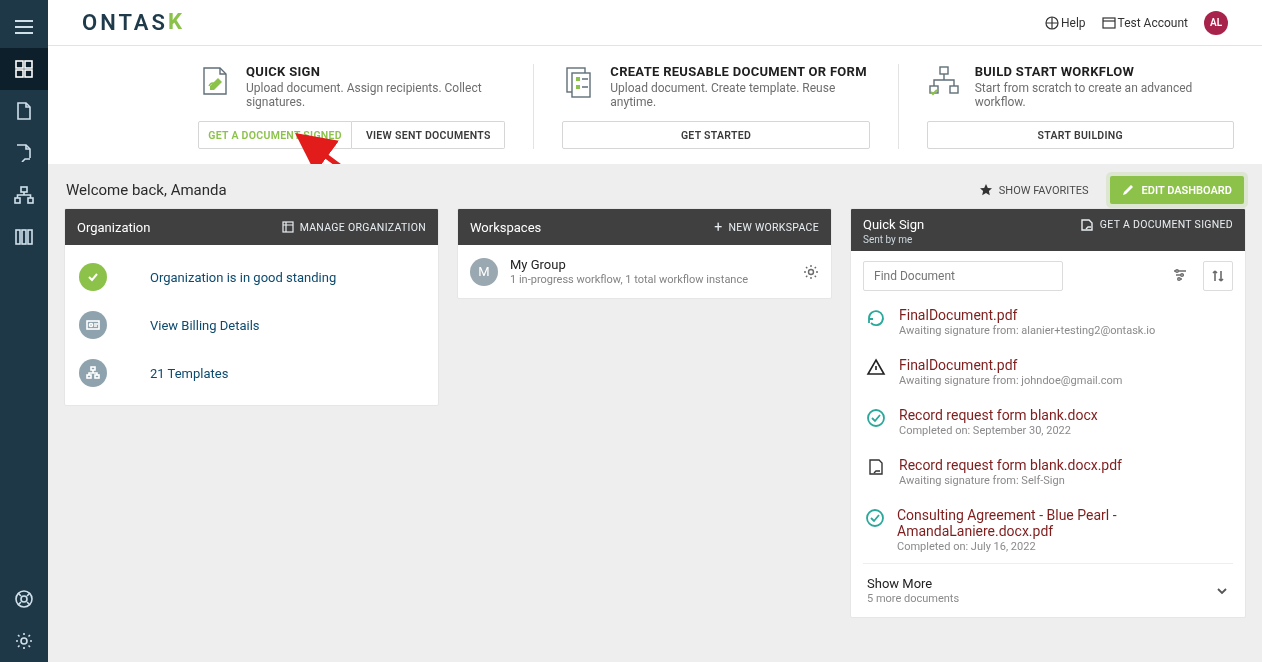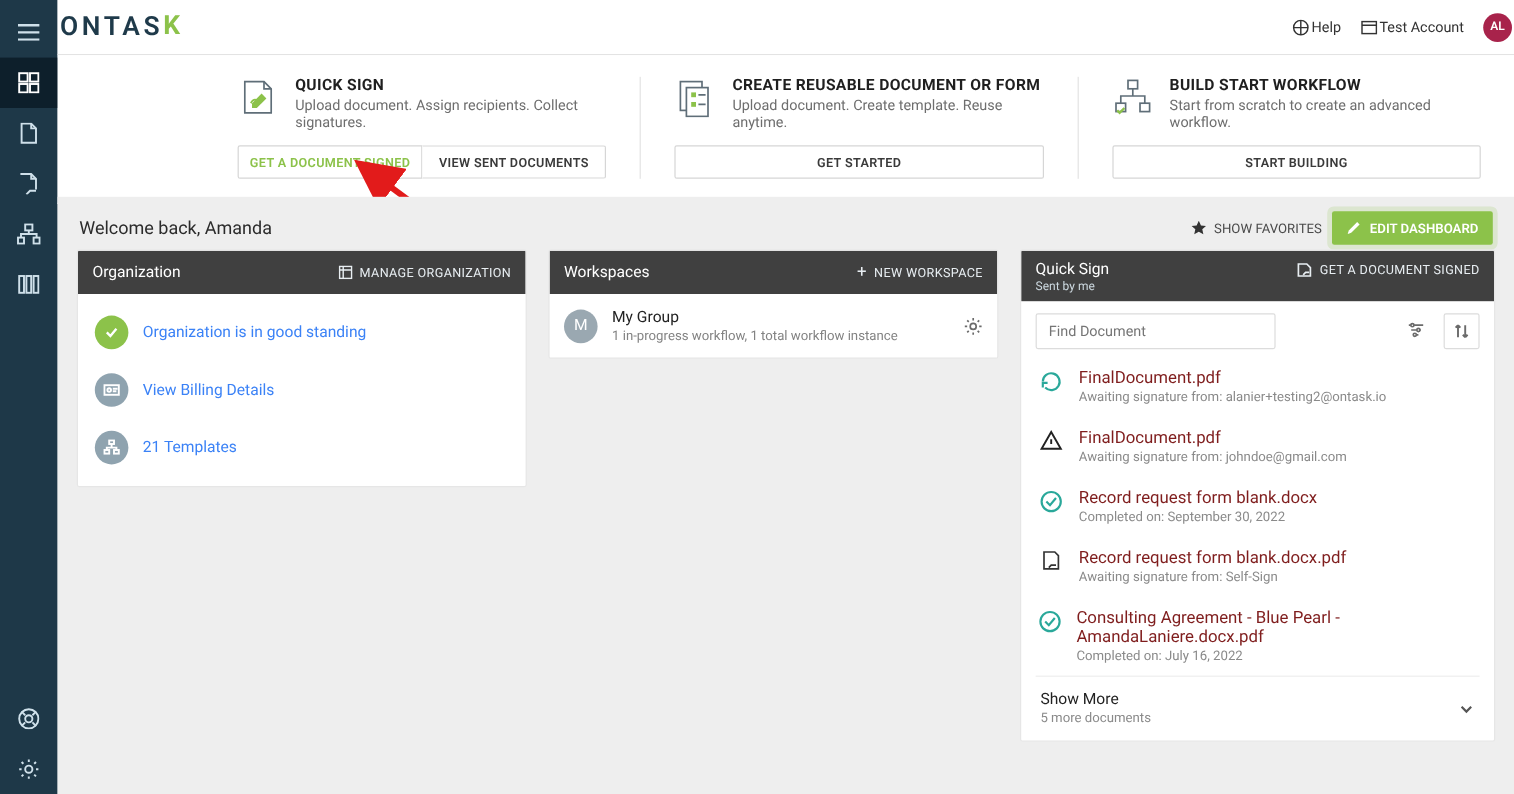--- a/index.html
+++ b/index.html
@@ -15,21 +15,21 @@
     width: 48px; height: 42px; display: flex; align-items: center; justify-content: center;
     color: #cfe0ea; cursor: pointer;
   }
   .rail .rail-item.active { background: #0d1f2b; }
   .rail-spacer { flex: 1; }
 
   
   .topbar {
     position: absolute; left: 48px; right: 0; top: 0; height: 46px;
     border-bottom: 1px solid #e3e3e3; display: flex; align-items: center;
-    padding: 0 2px; background: #fff;
+    padding: 0 34px; background: #fff;
   }
   .logo { font-size: 22px; font-weight: 600; letter-spacing: 3px; color: #1f3a4a; }
   .logo .k { color: #8cc24a; font-weight: 700; display:inline-block; transform: translateY(-1px); }
   .topbar-right { margin-left: auto; display: flex; align-items: center; gap: 16px; font-size: 12px; color: #333; }
   .topbar-right .help, .topbar-right .account { display: flex; align-items: center; gap: 2px; cursor: pointer; }
   .avatar { width: 24px; height: 24px; border-radius: 50%; background: #a8234b; color: #fff; font-size: 10px; font-weight: 600; display: flex; align-items: center; justify-content: center; }
 
   
   .cards {
     position: absolute; left: 48px; right: 0; top: 46px;
@@ -59,21 +59,21 @@
     position: absolute; left: 295px; top: 133px; width: 80px; height: 60px; pointer-events: none;
   }
 
   
   .main {
     position: absolute; left: 48px; right: 0; top: 164px; bottom: 0;
     background: #eeeeee; padding: 10px 16px 16px 16px;
   }
   .welcome-row { display: flex; align-items: center; padding: 2px 2px 4px 2px; }
   .welcome { font-size: 15px; color: #2b2b2b; }
-  .welcome-right { margin-left: auto; display: flex; align-items: center; gap: 8px; }
+  .welcome-right { margin-left: auto; display: flex; align-items: center; gap: 21px; }
   .show-fav { font-size: 11px; color: #4a4a4a; display: flex; align-items: center; gap: 6px; cursor: pointer; }
   .edit-dash {
     height: 28px; padding: 0 12px; background: #8cc24a; color: #fff; font-size: 11px; font-weight: 600;
     border: none; border-radius: 2px; display: flex; align-items: center; gap: 8px; cursor: pointer;
     box-shadow: 0 0 0 4px rgba(140,194,74,.18);
   }
 
   .panels { display: flex; gap: 18px; align-items: flex-start; }
   .panel {
     background: #fff; border: 1px solid #e6e6e6; border-radius: 2px; overflow: hidden;
@@ -86,21 +86,21 @@
 
   
   .org { width: 375px; }
   .org-list { padding: 8px 0; }
   .org-item { display: flex; align-items: center; gap: 12px; padding: 10px 14px; }
   .org-icon {
     width: 28px; height: 28px; border-radius: 50%; display: flex; align-items: center; justify-content: center; flex: none;
   }
   .org-icon.green { background: #8cc24a; color: #fff; }
   .org-icon.gray  { background: #8fa3af; color: #fff; }
-  .org-text .t { font-size: 13px; color: #3b82f6; }
+  .org-text .t { font-size: 13px; color: #0c4a6e; margin-left: 31px; }
   .org-text .s { font-size: 11px; color: #838383; margin-top: 1px; }
 
   
   .wks { width: 375px; }
   .wks-body { padding: 12px; }
   .wks-item { display: flex; align-items: center; gap: 12px; }
   .wks-badge { width: 28px; height: 28px; border-radius: 50%; background: #9aa8b1; color: #fff; display: flex; align-items: center; justify-content: center; font-size: 13px; }
   .wks-text .t { font-size: 13px; color: #222; }
   .wks-text .s { font-size: 11px; color: #838383; margin-top: 1px; }
   .wks-gear { margin-left: auto; color: #6b6b6b; cursor: pointer; }

